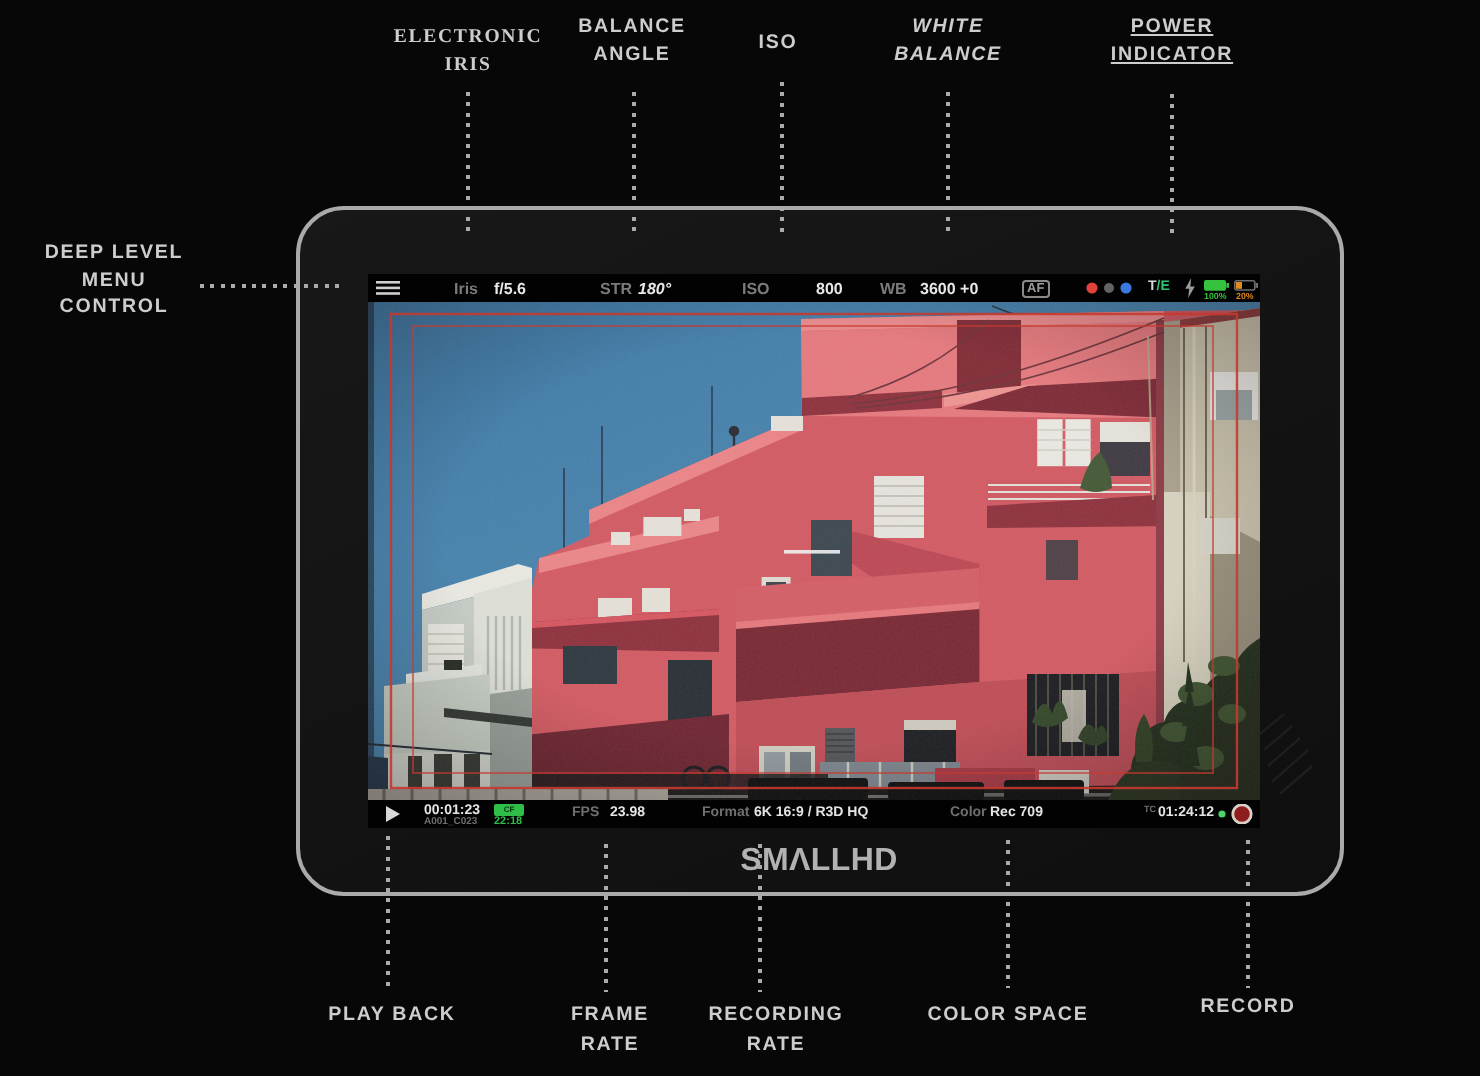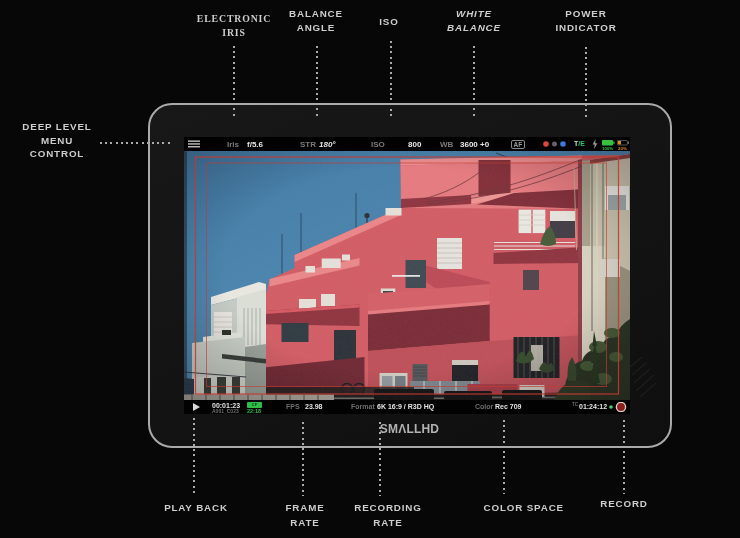--- a/index.html
+++ b/index.html
@@ -19,36 +19,36 @@
 IRIS</div>
 
 <div class="lbl" style="left:256px;top:7px;width:120px;">BALANCE
 ANGLE</div>
 
 <div class="lbl" style="left:329px;top:15px;width:120px;">ISO</div>
 
 <div class="lbl" style="left:414px;top:7px;width:120px;font-style:italic;">WHITE
 BALANCE</div>
 
-<div class="lbl" style="left:526px;top:7px;width:120px;">POWER
+<div class="lbl" style="left:526px;top:7px;width:120px;text-decoration:underline;">POWER
 INDICATOR</div>
 
 <div class="lbl" style="left:-3px;top:120px;width:120px;">DEEP LEVEL
 MENU
 CONTROL</div>
 
 <div class="lbl" style="left:136px;top:501px;width:120px;">PLAY BACK</div>
 
 <div class="lbl" style="left:245px;top:501px;width:120px;line-height:14.5px;">FRAME
 RATE</div>
 
 <div class="lbl" style="left:328px;top:501px;width:120px;line-height:14.5px;">RECORDING
 RATE</div>
 
-<div class="lbl" style="left:444px;top:501px;width:120px;text-align:right;">COLOR SPACE</div>
+<div class="lbl" style="left:444px;top:501px;width:120px;">COLOR SPACE</div>
 
 <div class="lbl" style="left:564px;top:497px;width:120px;">RECORD</div>
 
 <div class="vdots" style="left:233px;top:46px;height:73px;"></div>
 
 <div class="vdots" style="left:316px;top:46px;height:73px;"></div>
 
 <div class="vdots" style="left:390px;top:41px;height:78px;"></div>
 
 <div class="vdots" style="left:472.5px;top:46px;height:73px;"></div>
@@ -440,14 +440,14 @@
     <g stroke="#1e1e1e" stroke-width="1.2" fill="none">
       <path d="M2,10 L14,0"></path>
         <path d="M4,18 L18,6"></path>
         <path d="M6,26 L22,12"></path>
         <path d="M8,34 L26,18"></path>
         <path d="M12,40 L28,26"></path>
     </g>
   </svg>
 
   <div style="position:absolute;left:0;top:317px;width:519px;text-align:center;
-       font-size:12px;font-weight:700;letter-spacing:0.2px;color:#b2b2b2;">SMΛLLHD</div>
+       font-size:16px;font-weight:700;letter-spacing:0.2px;color:#b2b2b2;">SMΛLLHD</div>
 </div>
 
 </body></html>

